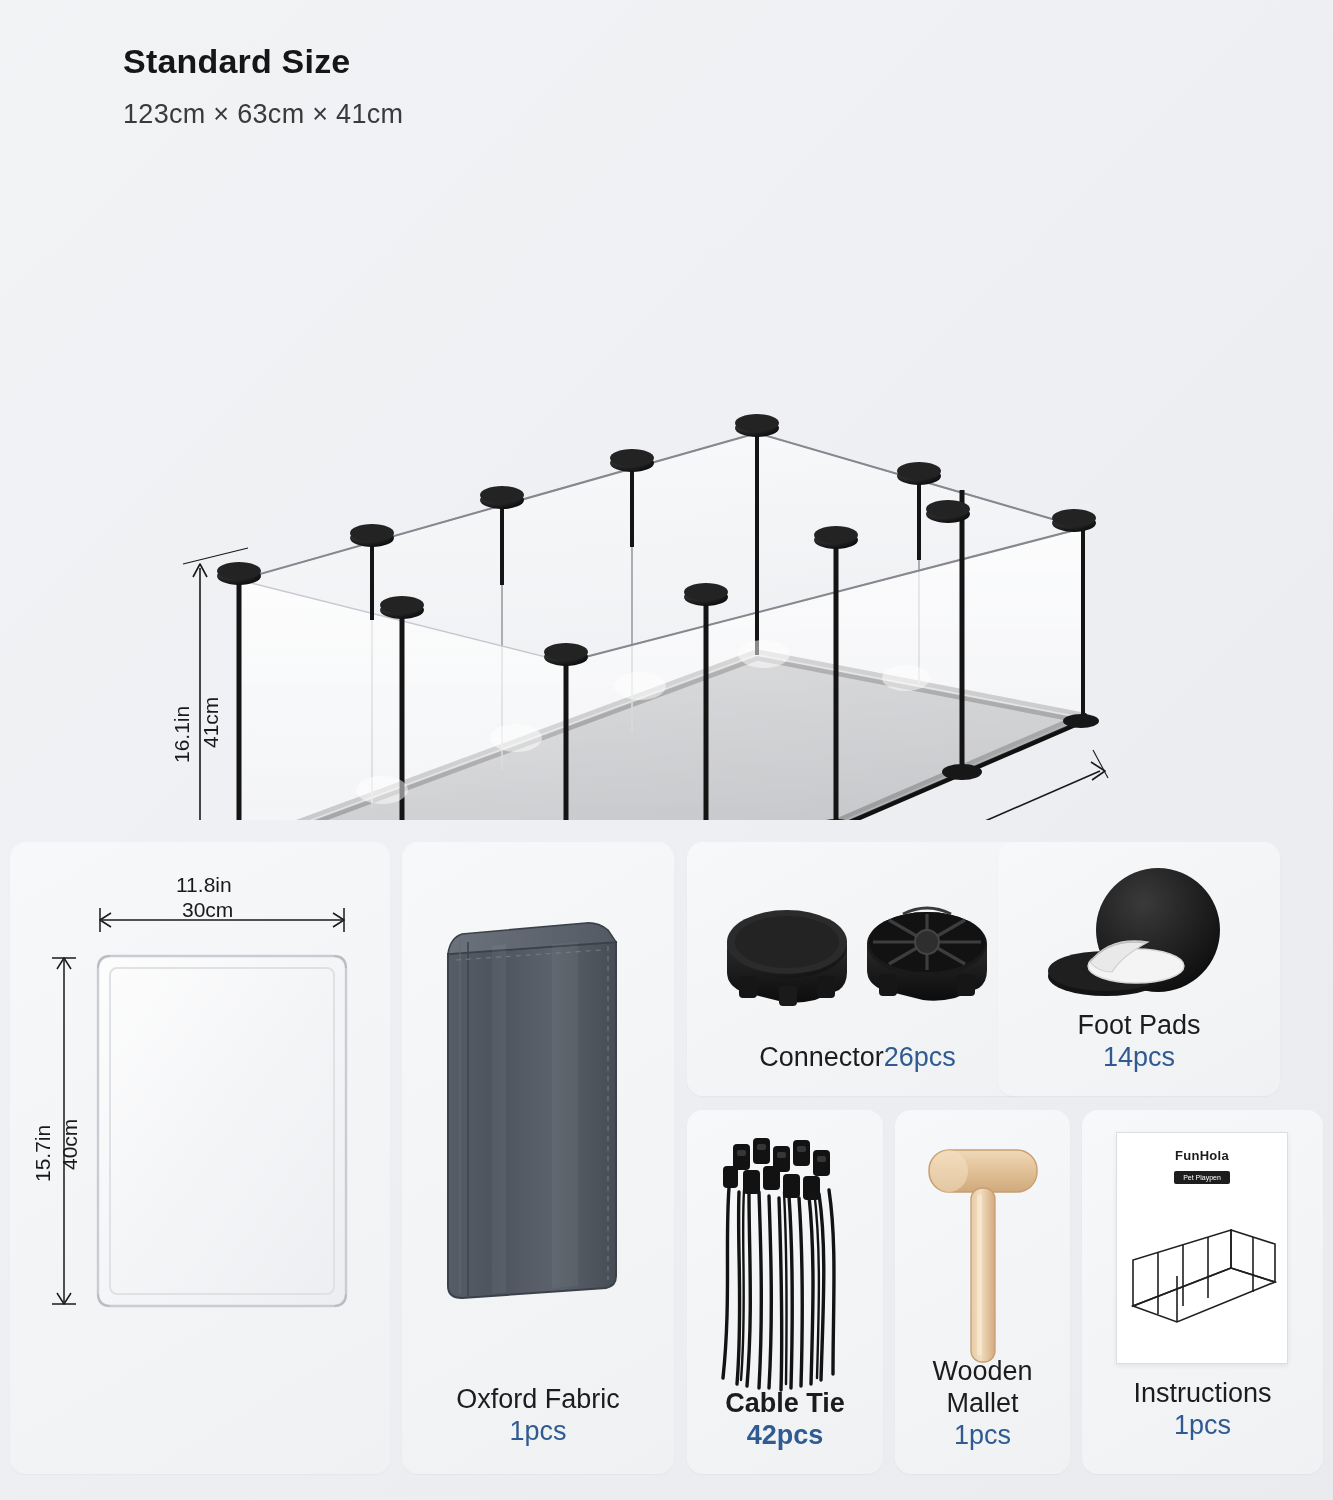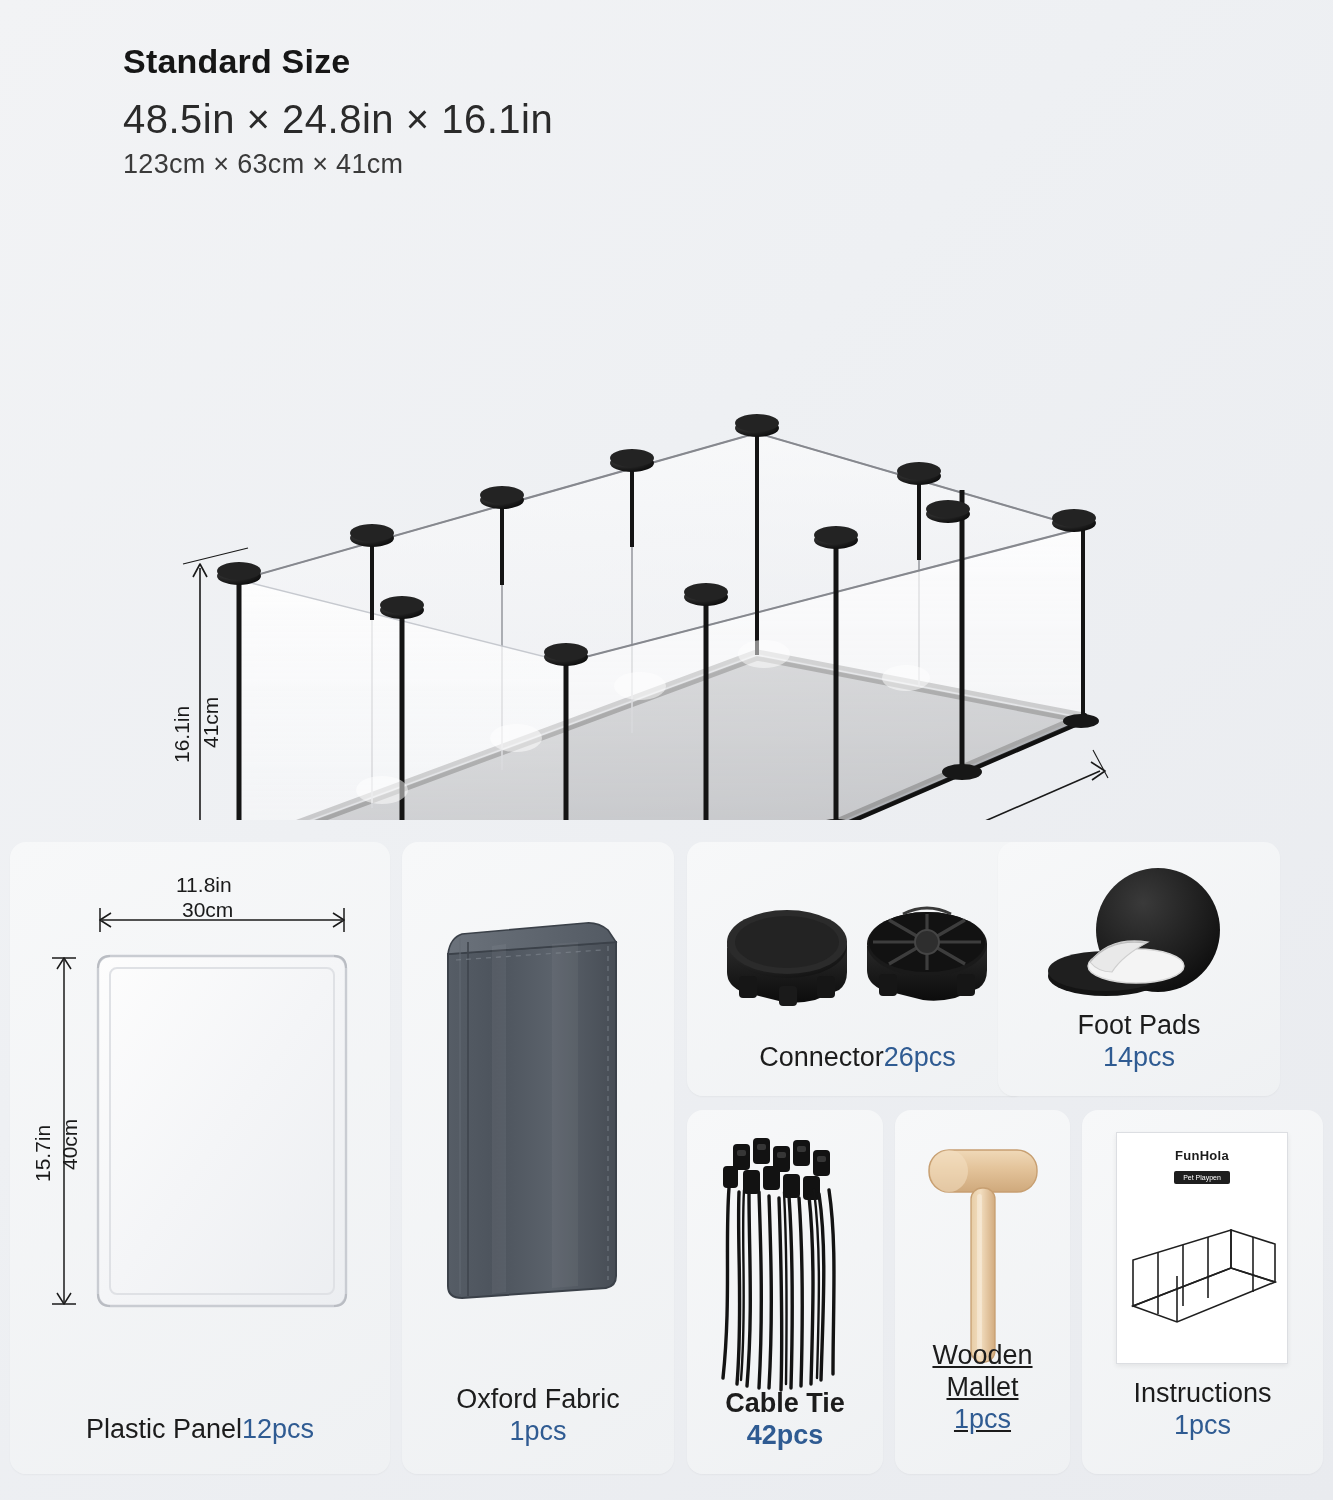--- a/index.html
+++ b/index.html
@@ -63,21 +63,20 @@
   
   #card-instructions { left:1082px; top:272px; width:241px; height:364px; }
 
   .inline-cap { display:flex; align-items:flex-end; justify-content:center; }
 </style>
 </head>
 <body>
 
 <div class="header">
   <div class="h-title">Standard Size</div>
-  <div class="h-dims">48.5in × 24.8in × 16.1in</div>
   <div class="h-dims-cm">123cm × 63cm × 41cm</div>
 </div>
 
 <div class="hero">
 <svg width="1333" height="630" viewBox="0 0 1333 630" xmlns="http://www.w3.org/2000/svg">
   <defs>
     <linearGradient id="panelG" x1="0" y1="0" x2="0" y2="1">
       <stop offset="0%" stop-color="#ffffff" stop-opacity="0.86"></stop>
       <stop offset="100%" stop-color="#f3f4f6" stop-opacity="0.62"></stop>
     </linearGradient>
@@ -288,26 +287,20 @@
       <g stroke="#1a1a1a" stroke-width="1.5" fill="none">
         <line x1="54" y1="100" x2="54" y2="442"></line>
         <polyline points="47,109 54,98 61,109" stroke-linejoin="round"></polyline>
         <polyline points="47,433 54,444 61,433" stroke-linejoin="round"></polyline>
         <line x1="42" y1="98" x2="66" y2="98"></line>
         <line x1="42" y1="444" x2="66" y2="444"></line>
       </g>
       <text class="dimlabel" transform="translate(40,322) rotate(-90)">15.7in</text>
       <text class="dimlabel" transform="translate(67,310) rotate(-90)">40cm</text>
     </svg>
-    <div class="card-cap" style="bottom:28px;">
-      <div class="inline-cap">
-        <span class="cap-line">Plastic Panel</span>
-        <span class="cap-line cap-qty">12pcs</span>
-      </div>
-    </div>
   </div>
 
   <div class="card" id="card-fabric">
     <svg width="272" height="470" viewBox="0 0 272 470" style="position:absolute;left:0;top:52px;">
       <defs>
         <linearGradient id="fabG" x1="0" y1="0" x2="1" y2="0">
           <stop offset="0%" stop-color="#565d66"></stop>
           <stop offset="28%" stop-color="#4d545d"></stop>
           <stop offset="62%" stop-color="#5b626b"></stop>
           <stop offset="100%" stop-color="#474d55"></stop>
@@ -474,21 +467,21 @@
           <stop offset="100%" stop-color="#d2ab7e"></stop>
         </linearGradient>
       </defs>
 
       <rect x="34" y="14" width="108" height="42" rx="20" fill="url(#woodH)" stroke="#c79f71" stroke-width="1.4"></rect>
       <ellipse cx="54" cy="35" rx="19" ry="21" fill="#f4e0c3" opacity="0.55"></ellipse>
 
       <rect x="76" y="52" width="24" height="174" rx="11" fill="url(#woodS)" stroke="#c79f71" stroke-width="1.3"></rect>
       <rect x="82" y="58" width="5" height="162" rx="3" fill="#ffffff" opacity="0.3"></rect>
     </svg>
-    <div class="card-cap" style="bottom:38px;text-decoration:underline;">
+    <div class="card-cap" style="bottom:22px;">
       <div class="cap-line">Wooden</div>
       <div class="cap-line">Mallet</div>
       <div class="cap-line cap-qty">1pcs</div>
     </div>
   </div>
 
   <div class="card" id="card-instructions">
     <div style="position:absolute;left:34px;top:22px;width:172px;height:232px;background:#ffffff;border:1px solid #dcdee2;box-shadow:0 2px 5px rgba(0,0,0,.07);">
       <div style="text-align:center;margin-top:15px;font-size:13px;font-weight:700;color:#1b1b1b;letter-spacing:.3px;">FunHola</div>
       <div style="margin:8px auto 0;width:56px;height:13px;background:#1d1d1d;color:#fff;font-size:7px;line-height:13px;text-align:center;border-radius:2px;">Pet Playpen</div>

